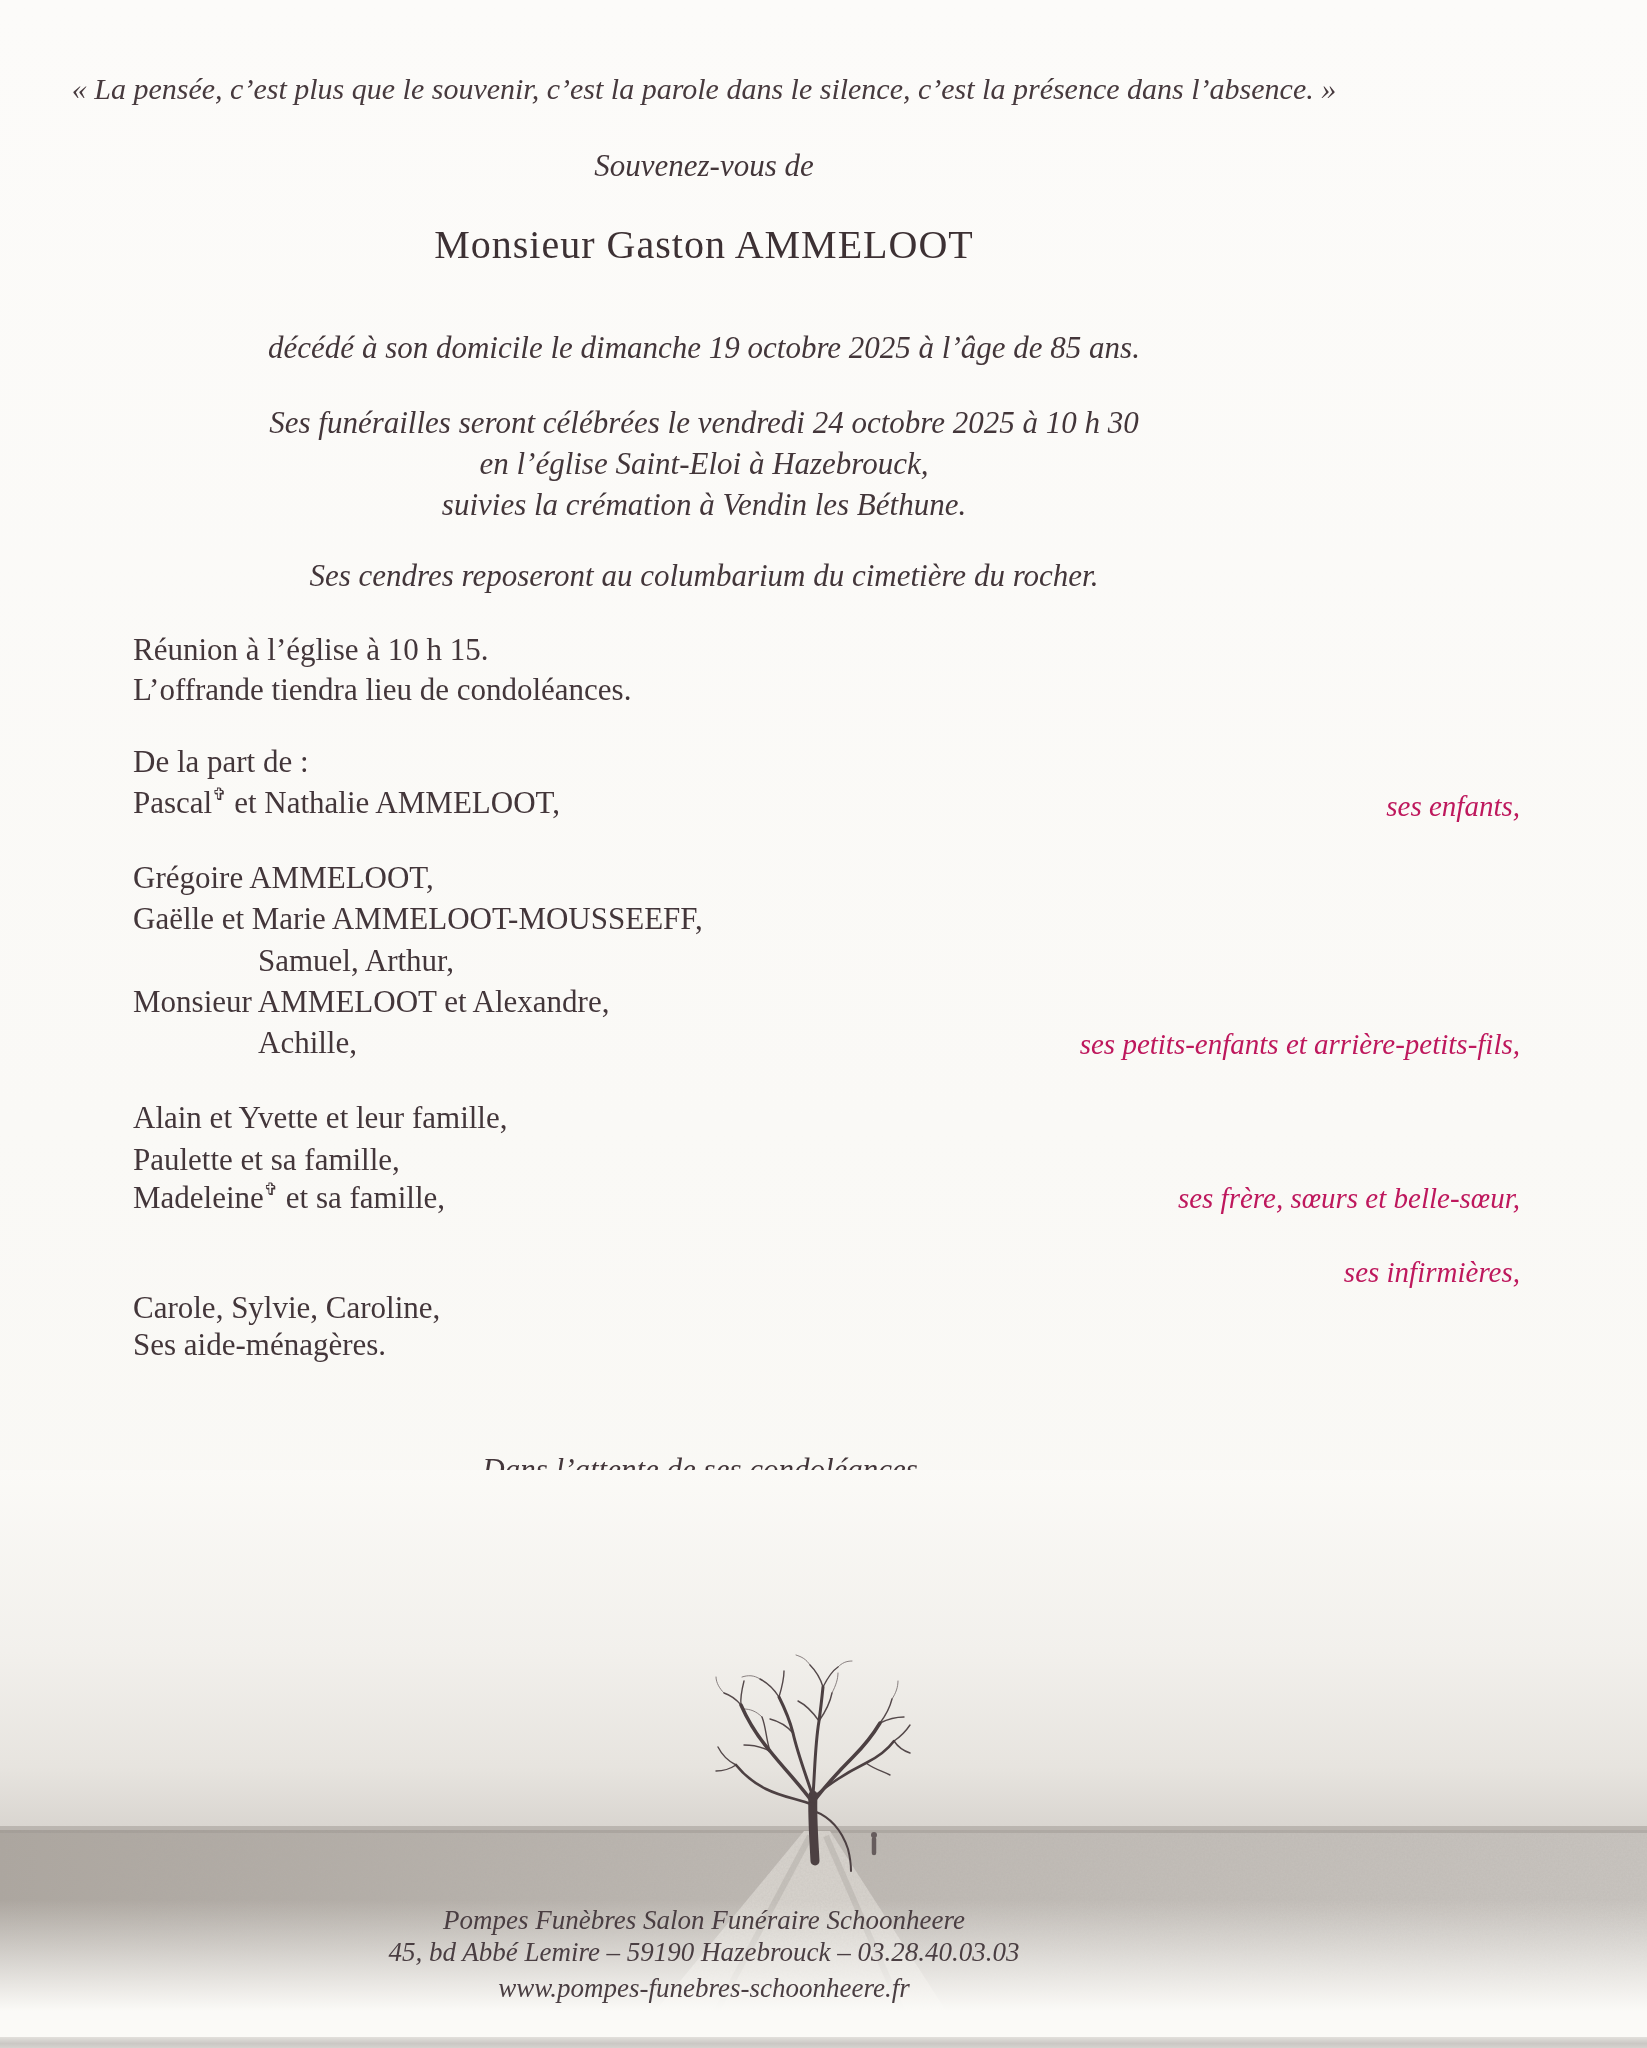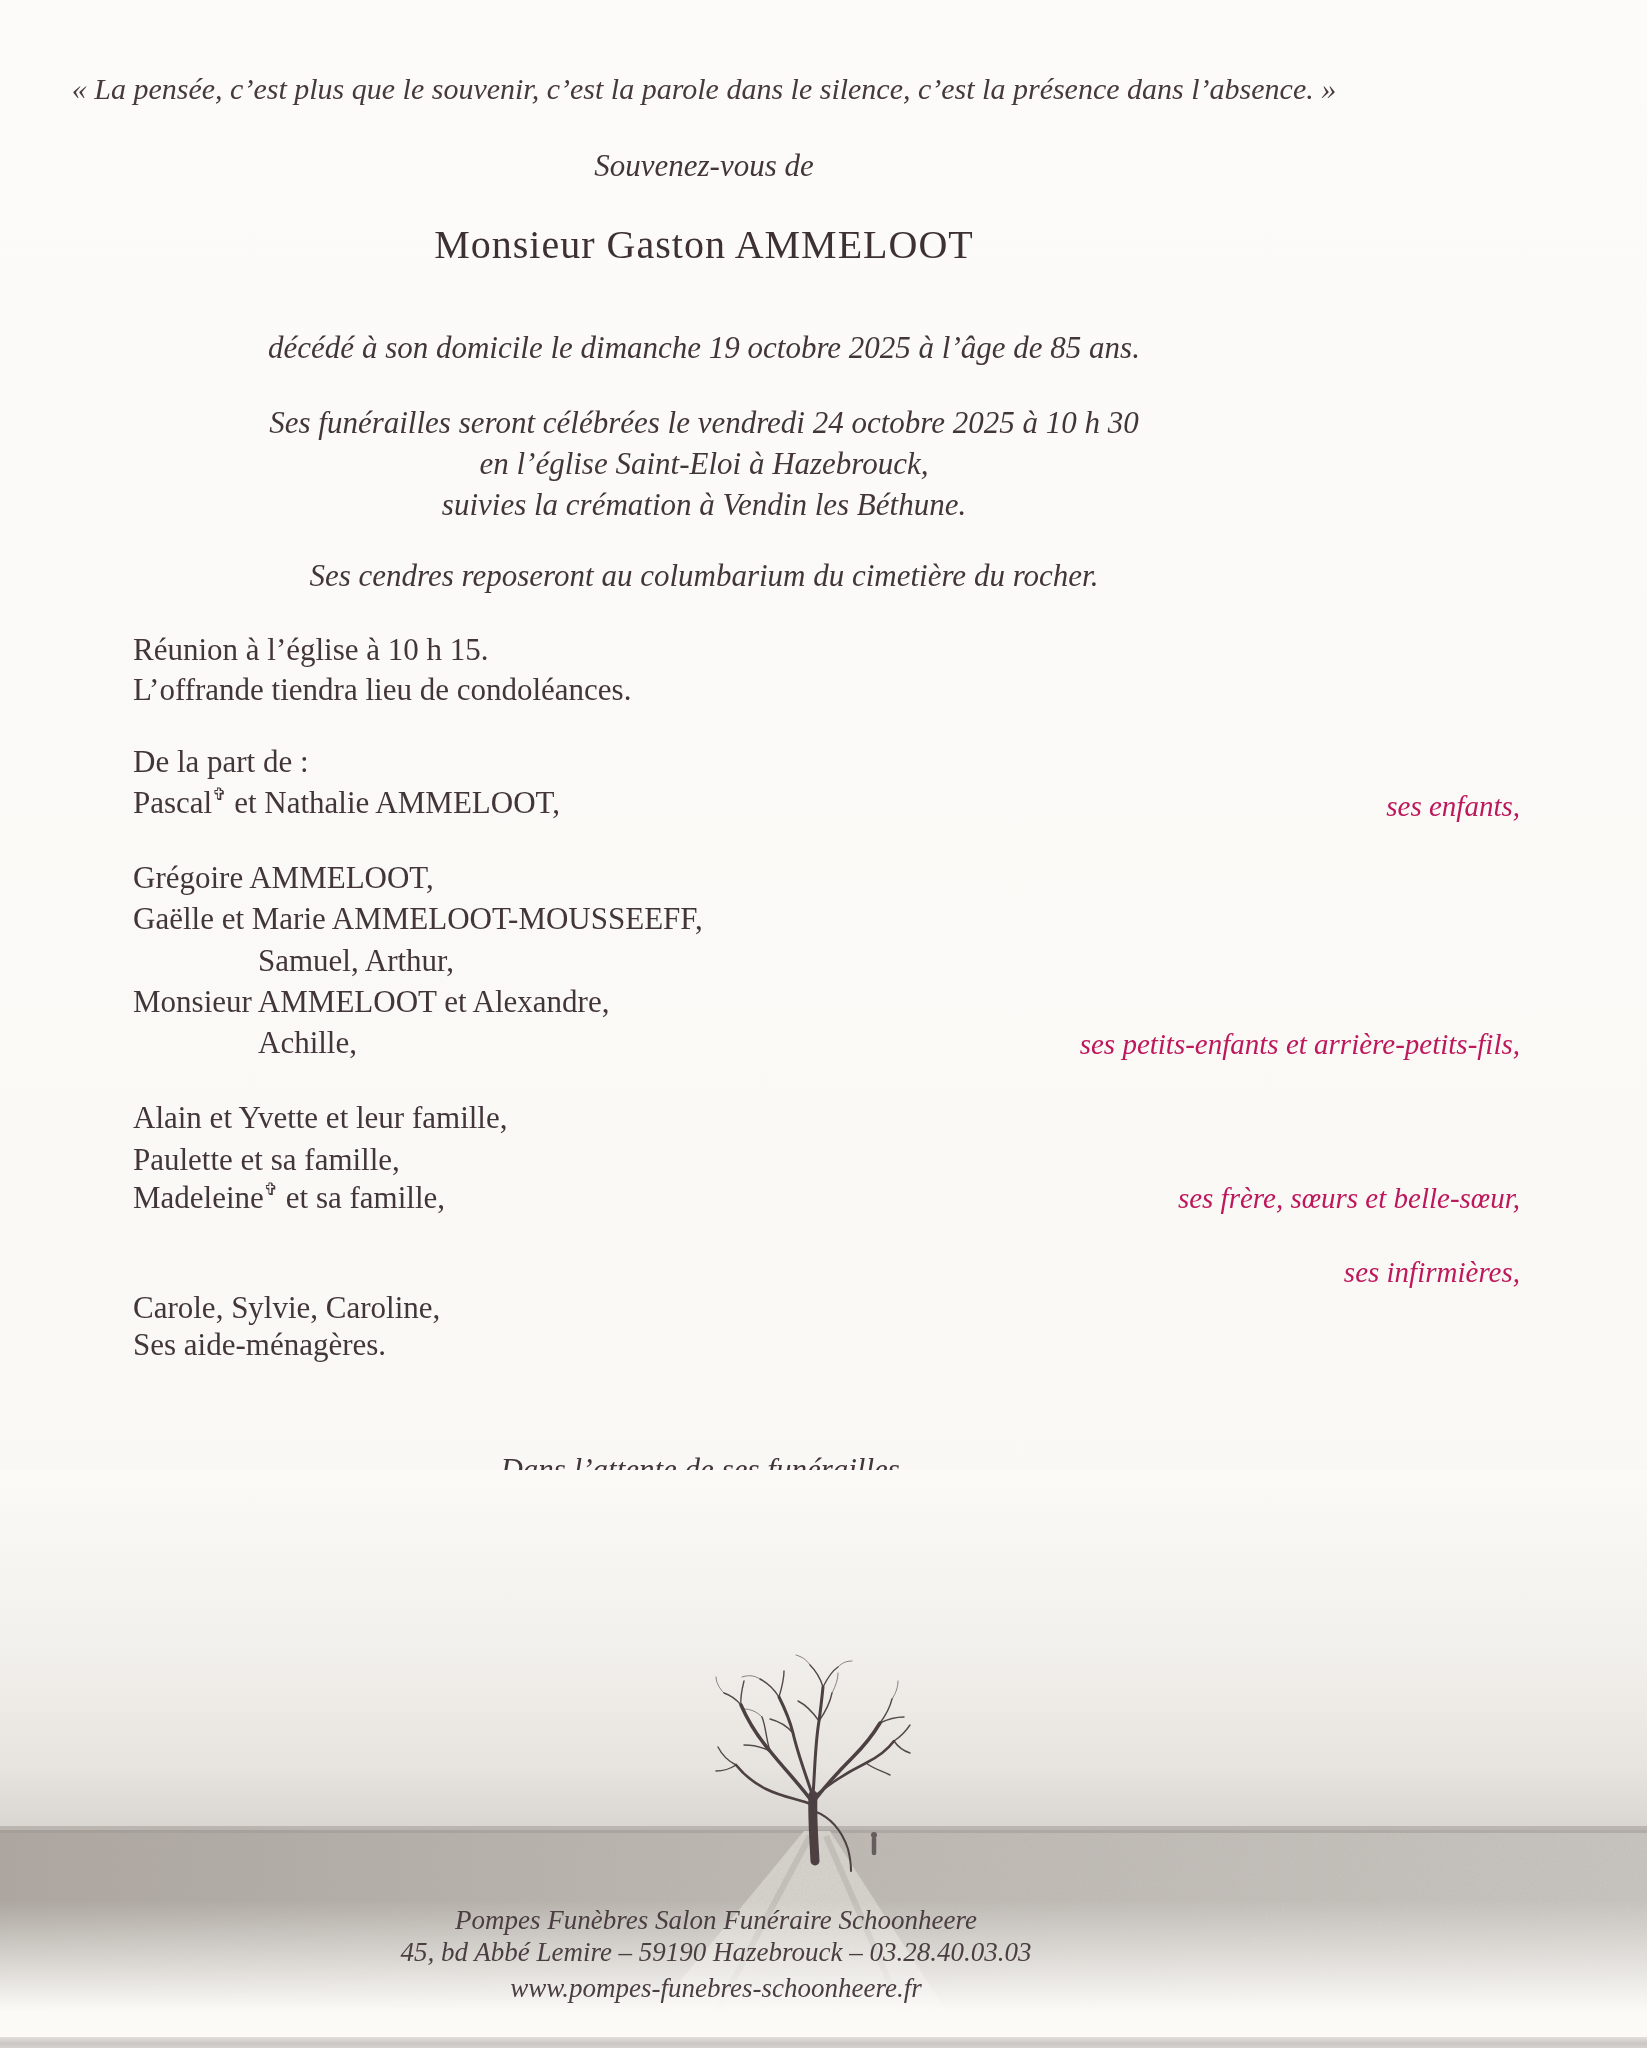--- a/index.html
+++ b/index.html
@@ -9,21 +9,21 @@
     font-family:"Liberation Serif", serif;
     color:#43363a;
   }
   .line{position:absolute;left:0;width:1408px;text-align:center;font-size:31px;line-height:1.15;}
   .it{font-style:italic;}
   .left{left:133px;width:auto;text-align:left;}
   .indent{left:258px;}
   .role{left:auto;right:127px;width:auto;text-align:center;font-style:italic;font-size:29px;color:#be185d;}
   .quote{font-size:30px;color:#473a3e;}
   .title{font-size:40px;letter-spacing:1px;color:#3d3134;}
-  .footer-line{font-size:27px;font-style:italic;color:#4a3e42;padding-left:12px;}
+  .footer-line{font-size:27px;font-style:italic;color:#4a3e42;}
   sup.cross{font-size:17px;line-height:0;vertical-align:super;position:relative;top:-2px;}
   .photo{position:absolute;top:1470px;left:0;}
   .scan-edge{position:absolute;left:0;top:2037px;width:1647px;height:11px;
     background:linear-gradient(180deg,#dedbd7 0%,#c2bfbb 60%,#cfccc8 100%);opacity:.85;}
 </style>
 </head>
 <body>
 
 <div class="line it quote" style="top:72px">« La pensée, c’est plus que le souvenir, c’est la parole dans le silence, c’est la présence dans l’absence. »</div>
 <div class="line it" style="top:148px">Souvenez-vous de</div>
@@ -53,21 +53,21 @@
 <div class="line left" style="top:1100px">Alain et Yvette et leur famille,</div>
 <div class="line left" style="top:1142px">Paulette et sa famille,</div>
 <div class="line left" style="top:1180px"><span>Madeleine</span><sup class="cross">✞</sup><span> et sa famille,</span></div>
 <div class="line role" style="top:1182px">ses frère, sœurs et belle-sœur,</div>
 
 <div class="line left" style="top:1290px">Carole, Sylvie, Caroline,</div>
 <div class="line role" style="top:1256px">ses infirmières,</div>
 
 <div class="line left" style="top:1327px">Ses aide-ménagères.</div>
 
-<div class="line it" style="top:1452px">Dans l’attente de ses funérailles,</div>
+<div class="line it" style="top:1452px">Dans l’attente de ses condoléances,</div>
 <div class="line it" style="top:1490px">Gaston repose au salon funéraire Schoonheere « les Orchidées »,</div>
 <div class="line it" style="top:1530px">45, Bd Abbé Lemire à Hazebrouck, ouvert de 9 heures à 19 heures.</div>
 <div class="line it" style="top:1612px">Merci de n’offrir ni plaque, ni fleurs artificielles.</div>
 
 <svg class="photo" width="1647" height="578" viewBox="0 0 1647 578" aria-hidden="true">
   <defs>
     <linearGradient id="sky" x1="0" y1="0" x2="0" y2="1">
       <stop offset="0" stop-color="#fbfaf7"></stop>
       <stop offset="0.5" stop-color="#f2f0ec"></stop>
       <stop offset="0.82" stop-color="#e7e4df"></stop>

